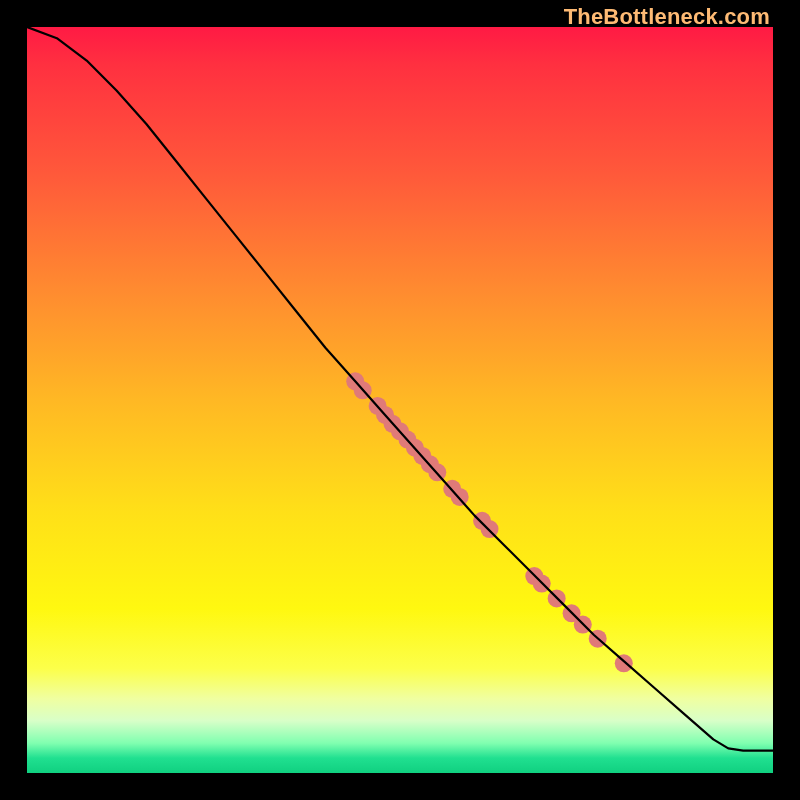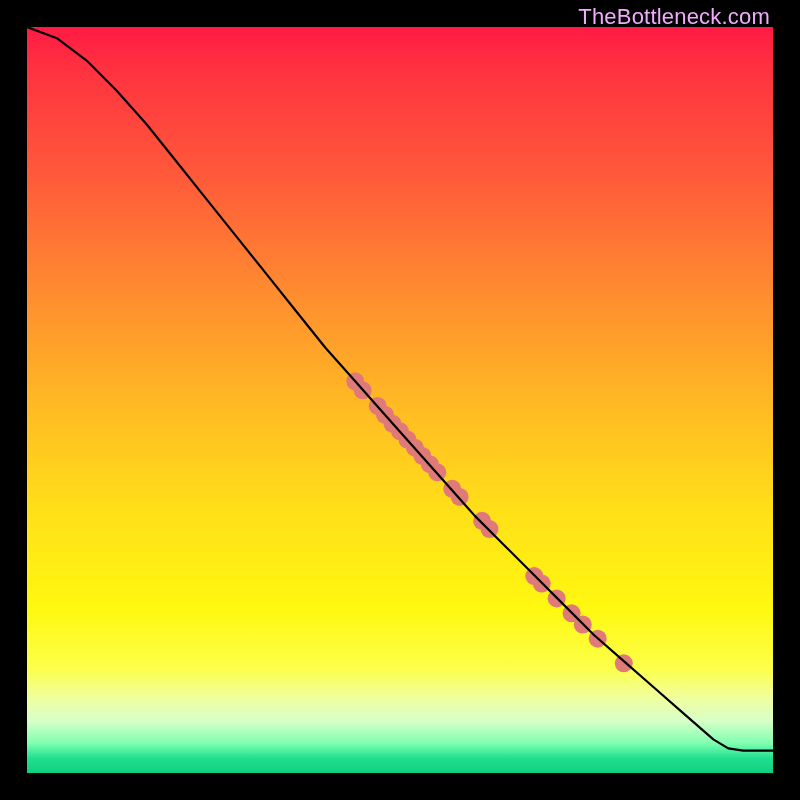--- a/index.html
+++ b/index.html
@@ -31,23 +31,23 @@
       #d8ffc8 93%,
       #80ffb0 96%,
       #20e090 98%,
       #10d080 100%
     );
   }
   .watermark {
     position: absolute;
     top: 4px;
     right: 30px;
-    color: #f0abfc;
+    color: #fdba74;
     font-size: 22px;
-    font-weight: 400;
+    font-weight: 700;
     letter-spacing: 0.2px;
     z-index: 10;
   }
   svg.overlay {
     position: absolute;
     left: 27px;
     top: 27px;
     width: 746px;
     height: 746px;
     z-index: 5;

